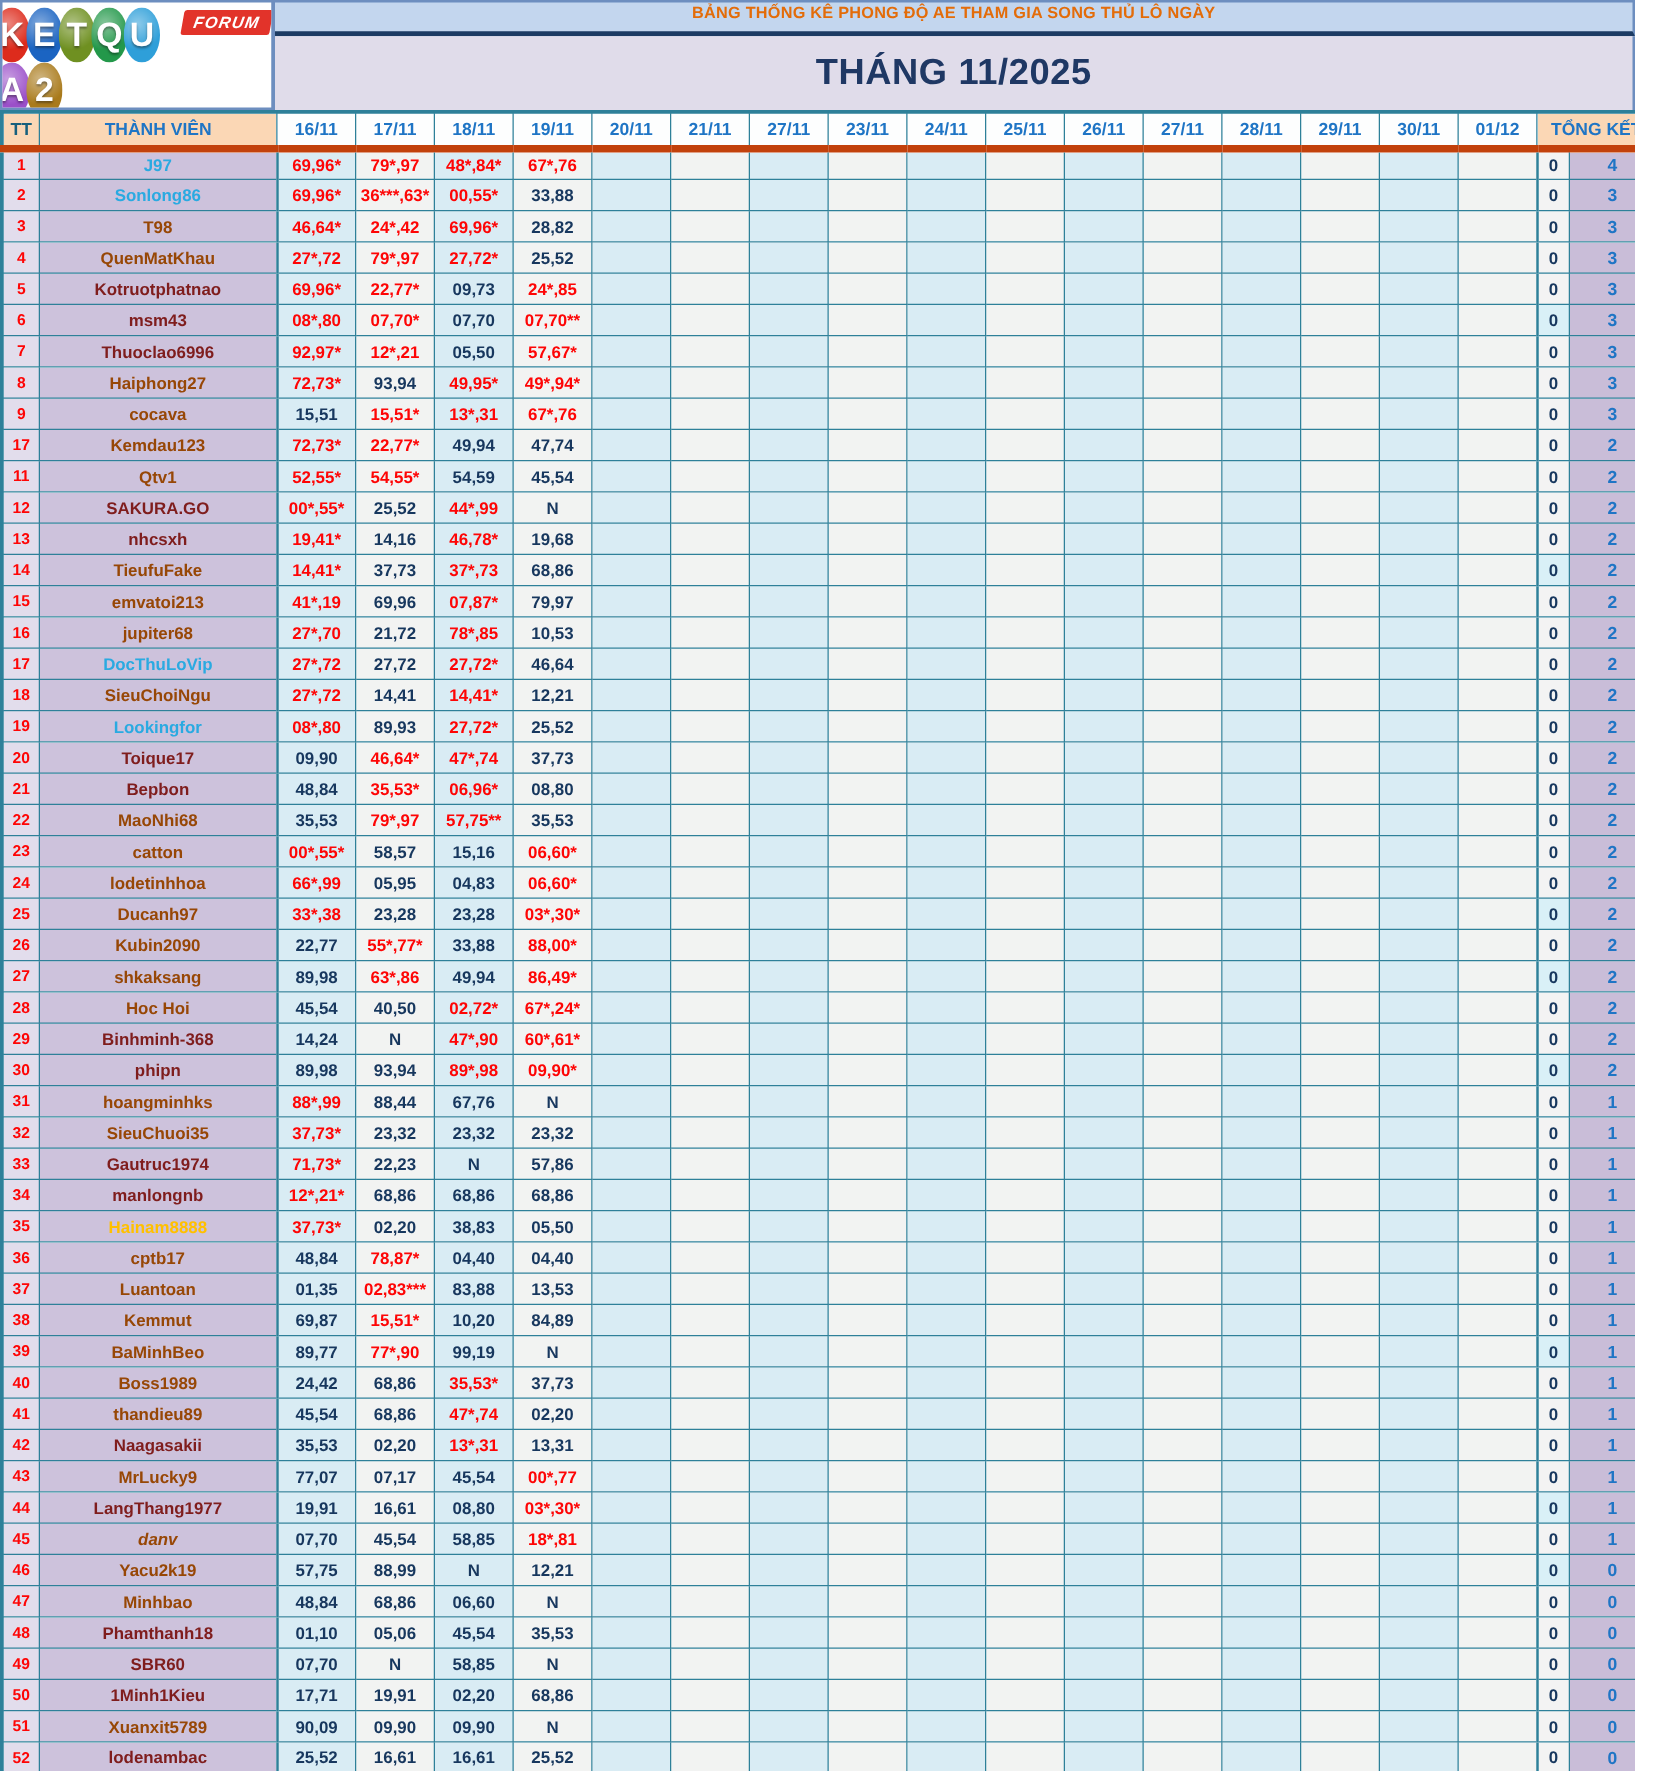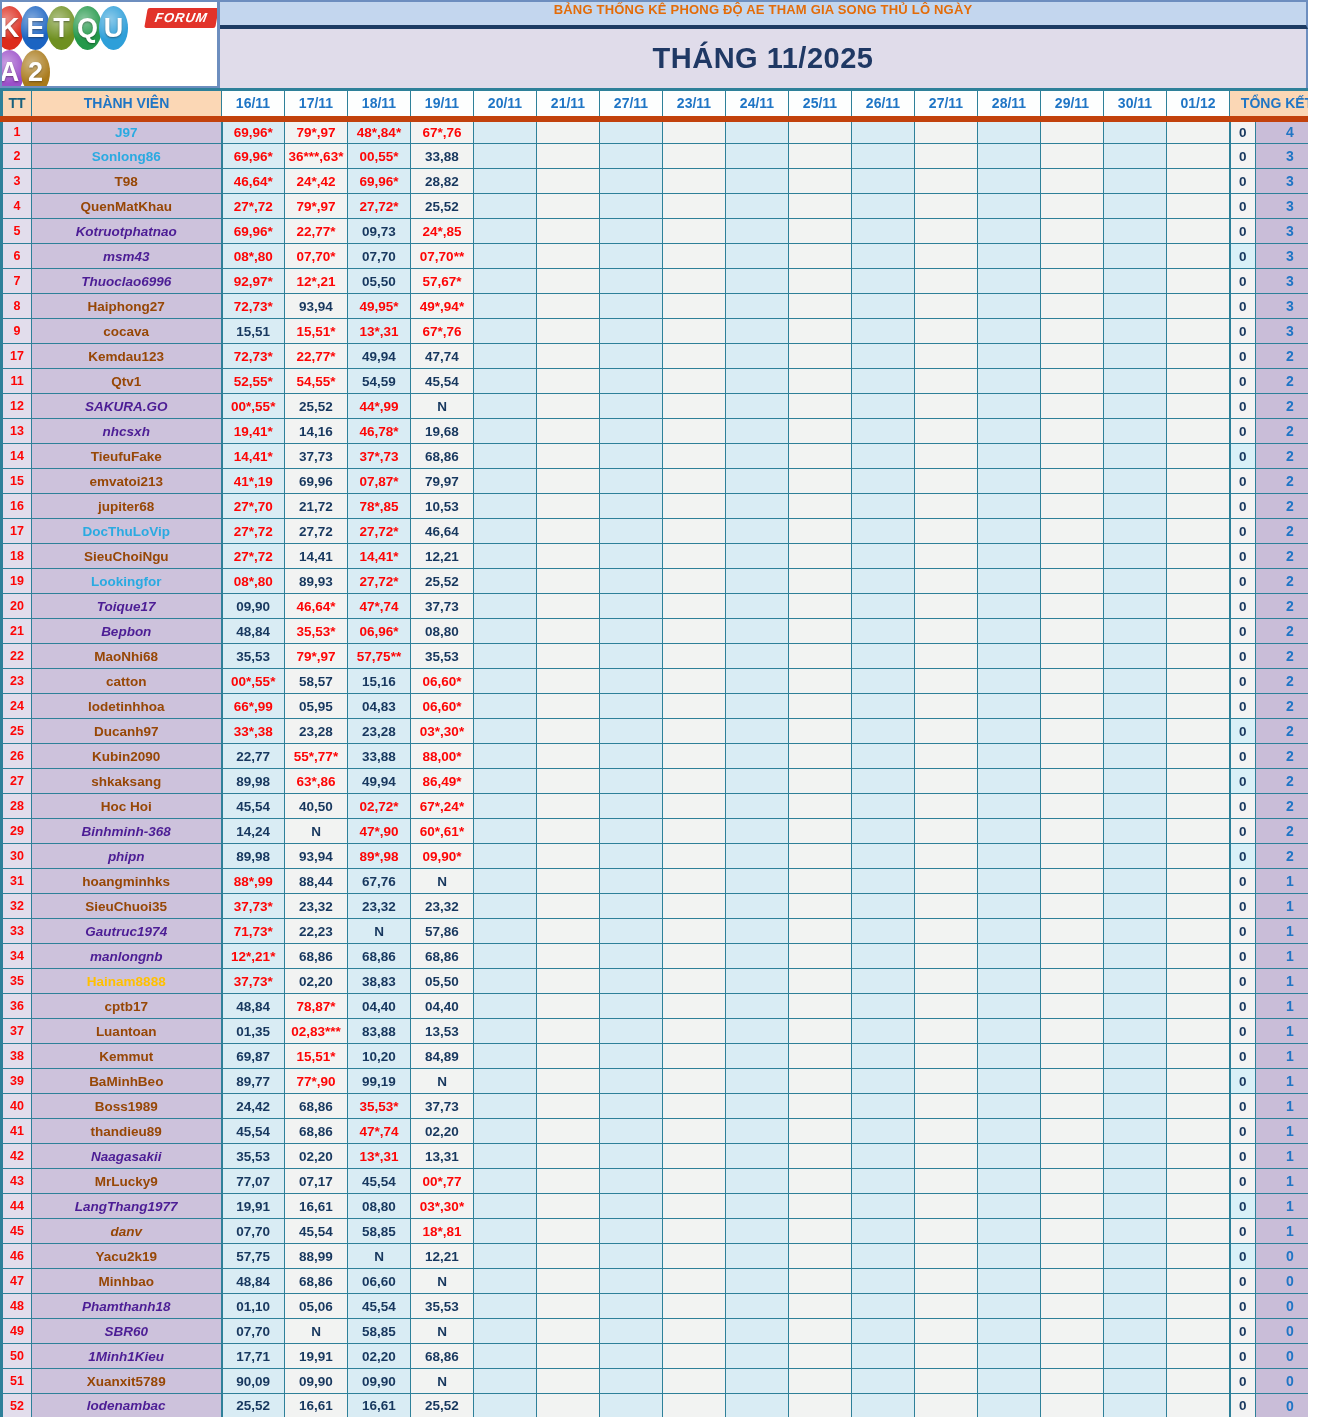--- a/index.html
+++ b/index.html
@@ -34,21 +34,21 @@
 
   .h-tt      { background:#fbd7b5; color:#17607d; }
   .h-member  { background:#fbd7b5; color:var(--c-blue,#1a75c2); font-size:14px; }
   .h-date    { background:#fdfefe; color:var(--c-blue,#1a75c2); }
   .h-summary { background:#fbd7b5; color:var(--c-blue,#1a75c2); }
 
   td.tt    { background:#e2ddec; color:var(--c-red,#f2151b); font-size:12.5px; }
   td.name  { background:#cdc2dc; font-size:13.5px; }
   td.name.cyan   { color:var(--c-cyan,#2aaae1); }
   td.name.brown  { color:var(--c-brown,#974706); }
-  td.name.black  { color:#4c1d95;font-style:italic; }
+  td.name.black  { color:#7f1d1d; }
   td.name.orange { color:var(--c-orange,#ffc000);margin-left:44px; }
   td.name.italic { font-style:italic; }
 
   td.val.ce { background:#d9ecf4; }
   td.val.co { background:#f2f3f2; }
   td.val.thickl { border-left:2px solid #2e8099; }
   td.red  { color:var(--c-red,#fe0505); }
   td.navy { color:var(--c-navy,#17375e); }
 
   td.zero  { background:#f3f3f3; color:var(--c-navy,#17375e); border-left:2px solid #2e8099; }

